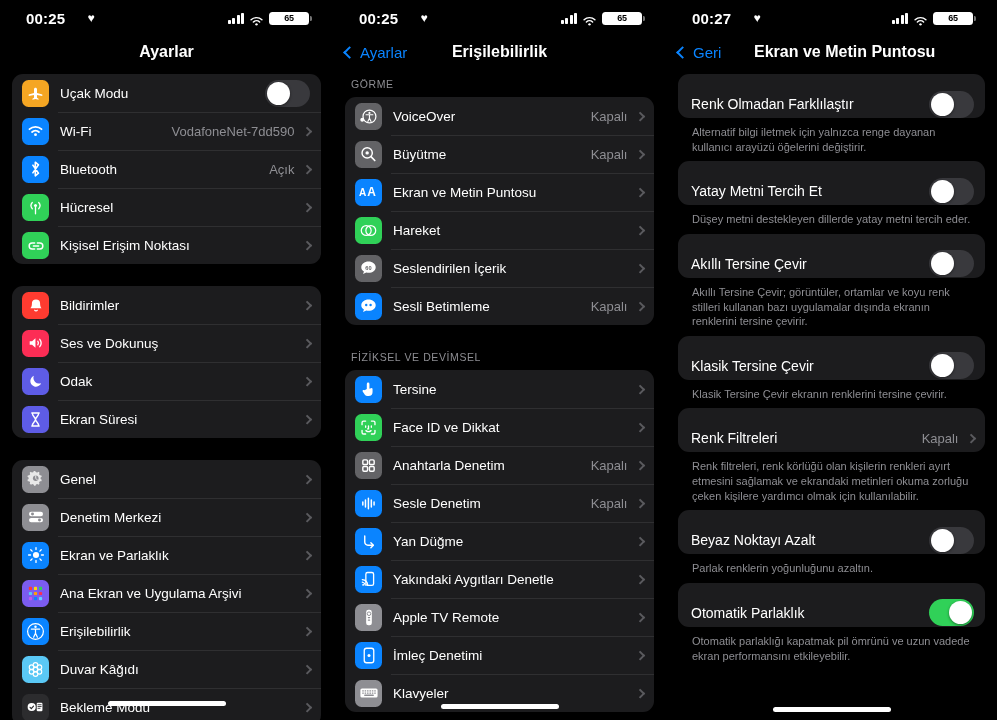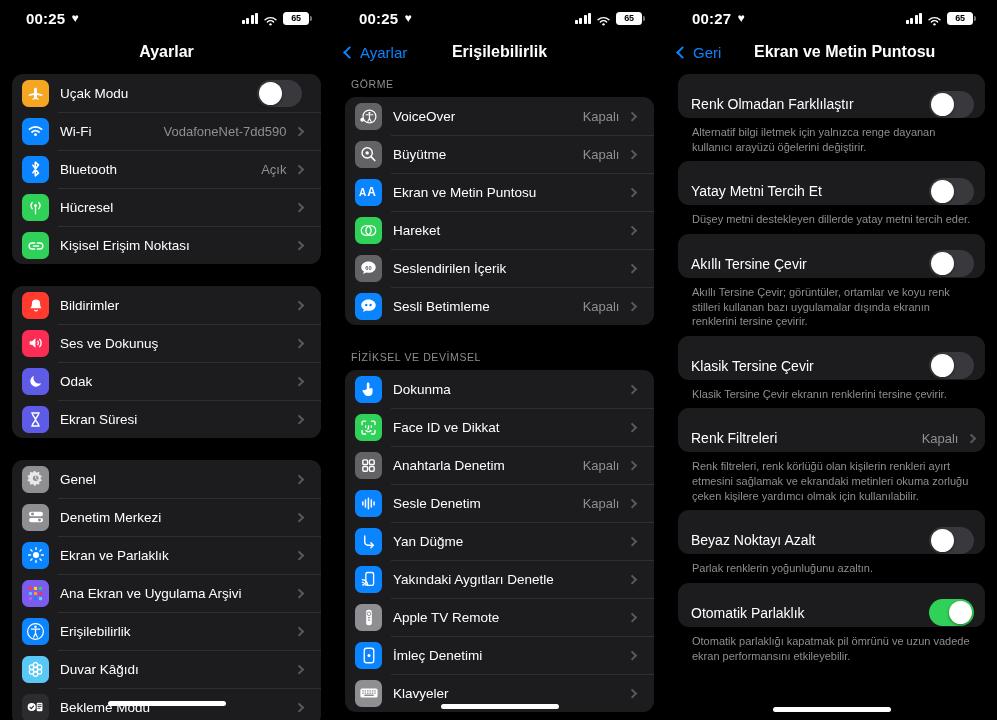--- a/index.html
+++ b/index.html
@@ -18,31 +18,31 @@
   }
   .phone:last-child { width: 331px; }
 
   
   .statusbar {
     height: 30px;
     display: flex; align-items: center; justify-content: space-between;
     padding: 6px 24px 0 26px;
     color: #fff;
   }
-  .sb-left { display: flex; align-items: center; gap: 6px; }
+  .sb-left { display: flex; align-items: center; gap: 22px; }
   .sb-time { font-size: 15px; font-weight: bold; letter-spacing: .2px; }
   .heart { font-size: 12px; line-height: 1; color: #fff; }
   .sb-right { display: flex; align-items: center; gap: 5px; }
   .bars { display: flex; align-items: flex-end; gap: 1.5px; height: 11px; }
   .bars i { display: block; width: 3px; background: #fff; border-radius: .8px; }
   .bars i:nth-child(1){height:4px}.bars i:nth-child(2){height:6px}
   .bars i:nth-child(3){height:8.5px}.bars i:nth-child(4){height:11px}
   .wifi { width: 15px; height: 11px; position: relative; }
   .batt {
-    position: relative; width: 26px; height: 13px;
+    position: relative; width: 40px; height: 13px;
     border-radius: 3.5px; background: #fff;
     display: flex; align-items: center; justify-content: center;
   }
   .batt span { font-size: 9px; font-weight: bold; color: #000; letter-spacing: -.2px;}
   .batt::after {
     content: ""; position: absolute; right: -3px; top: 4px;
     width: 2px; height: 5px; background: rgba(255,255,255,.45);
     border-radius: 0 1.5px 1.5px 0;
   }
 
@@ -74,21 +74,21 @@
   .group {
     background: #1c1c1e; border-radius: 11px; overflow: hidden;
     margin-bottom: 22px;
   }
   .sec-head {
     font-size: 10.5px; color: #8e8e93; letter-spacing: .6px;
     padding: 4px 6px 7px 6px; text-transform: uppercase;
   }
   .row {
     display: flex; align-items: center; min-height: 38px;
-    padding: 0 19px 0 10px; position: relative; cursor: pointer;
+    padding: 0 11px 0 10px; position: relative; cursor: pointer;
   }
   .row + .row::before {
     content: ""; position: absolute; left: 46px; right: 0; top: 0;
     height: 1px; background: #2f2f31;
   }
   .icn {
     width: 27px; height: 27px; border-radius: 6.5px;
     flex: 0 0 27px; margin-right: 11px;
     display: flex; align-items: center; justify-content: center;
     color: #fff;
@@ -476,21 +476,21 @@
       </div>
 
       <div class="sec-head">FİZİKSEL VE DEVİMSEL</div>
       <div class="group">
         <div class="row">
           <span class="icn" style="background:#0a84ff">
             <svg width="17" height="18" viewBox="0 0 18 19">
                 <path d="M7.2 9.4V4.1a1.4 1.4 0 112.8 0v5.1l1.6-.6a1.3 1.3 0 011.7 1.2v2.9a4.3 4.3 0 01-4.3 4.3H7.8a3.2 3.2 0 01-2.5-1.2L3 12.4c-.5-.6-.3-1.5.4-1.8.5-.2 1.1-.1 1.5.3z" fill="#fff"></path>
               </svg>
           </span>
-          <span class="label">Dokunma</span>
+          <span class="label">Tersine</span>
           <span class="chev"></span>
         </div>
         <div class="row">
           <span class="icn" style="background:#30d158">
             <svg width="19" height="19" viewBox="0 0 20 20">
                 <g stroke="#fff" stroke-width="1.4" fill="none" stroke-linecap="round">
                   <path d="M3.2 7V4.8c0-.9.7-1.6 1.6-1.6H7M13 3.2h2.2c.9 0 1.6.7 1.6 1.6V7M16.8 13v2.2c0 .9-.7 1.6-1.6 1.6H13M7 16.8H4.8c-.9 0-1.6-.7-1.6-1.6V13M7 8.3v1.4M13 8.3v1.4M10 8.3v3.2h-.9M7.3 13.3c1.5 1.2 3.9 1.2 5.4 0"></path>
                 </g>
               </svg>
           </span>

